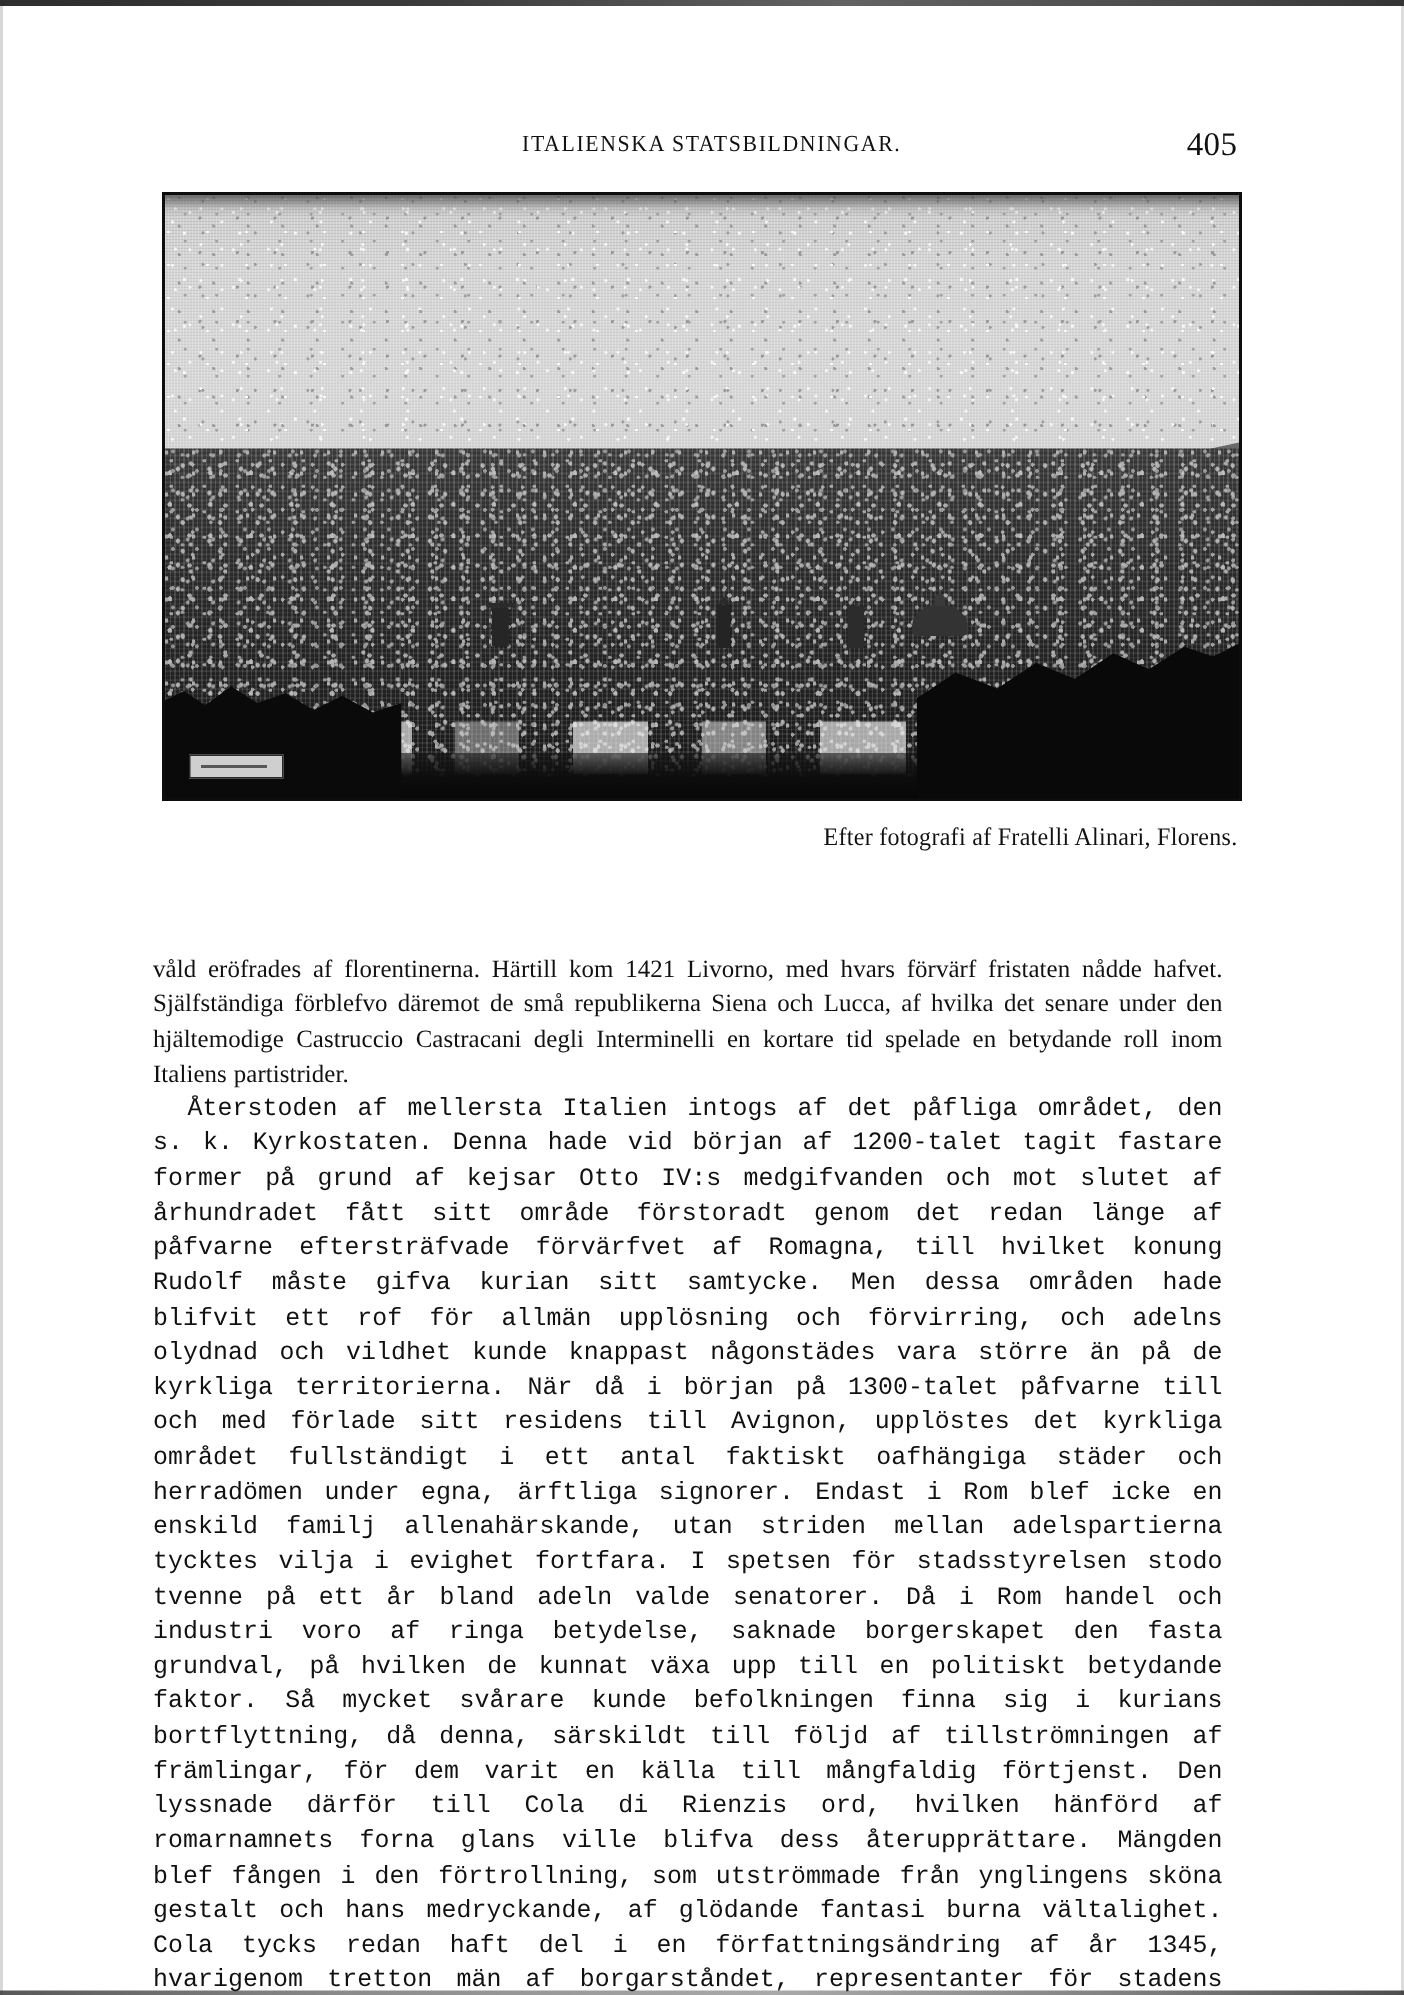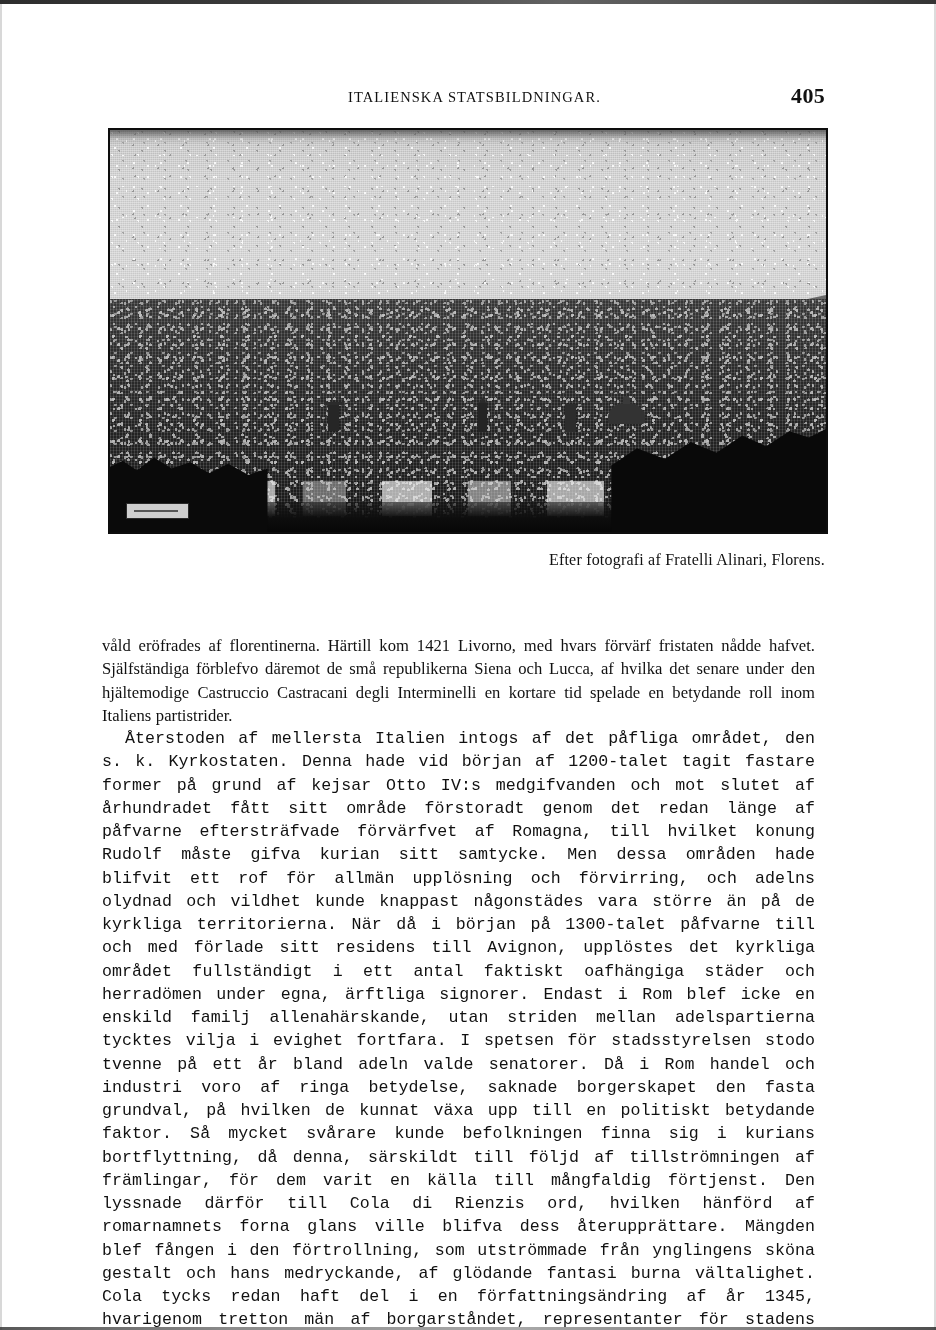--- a/index.html
+++ b/index.html
@@ -68,21 +68,21 @@
     font-weight: 400;
     white-space: nowrap;
     transform: scaleY(1.06);
     transform-origin: left top;
   }
   .runhead-folio {
     position: absolute;
     right: 0;
     top: -5px;
     font-size: 22px;
-    font-weight: 700;
+    font-weight: 400;
     letter-spacing: .3px;
   }
 
   
   .plate {
     position: absolute;
     left: 108px;
     top: 128px;
     width: 720px;
     height: 406px;

